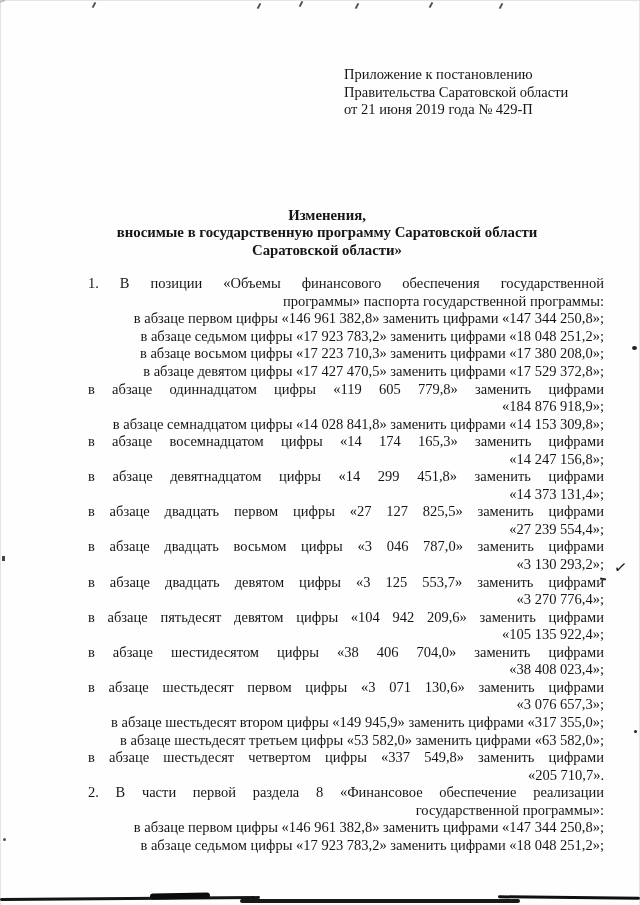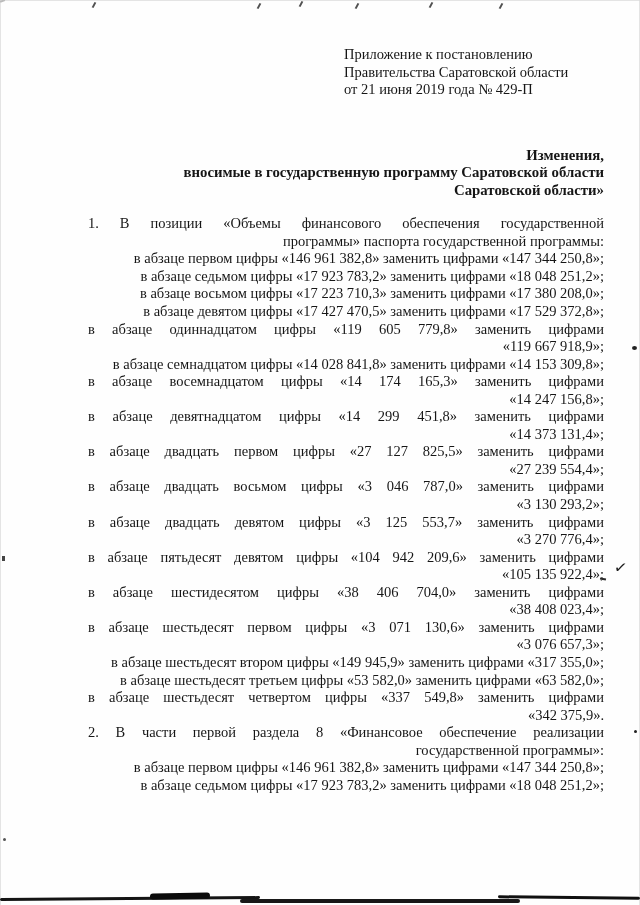--- a/index.html
+++ b/index.html
@@ -6,32 +6,32 @@
   body {
     width: 640px; height: 905px;
     background: #fefefe;
     position: relative;
     overflow: hidden;
     font-family: "Liberation Serif", "DejaVu Serif", serif;
     color: #161616;
   }
   .page {
     position: absolute; inset: 0;
-    padding: 46px 36px 0 50px;
+    padding: 66px 36px 0 50px;
     box-sizing: border-box;
   }
   .header-block {
     width: fit-content;
     margin-left: 294px;
     font-size: 14.5px;
     line-height: 17.5px;
   }
   .title-block {
-    margin-top: 48px;
-    text-align: right;
+    margin-top: 88px;
+    text-align: center;
     font-weight: bold;
     font-size: 14.8px;
     line-height: 17.6px;
   }
   .body-block {
     margin-top: 16px;
     font-size: 14.5px;
     line-height: 17.55px;
   }
   .para { margin: 0; font-family: Liberation Serif, serif; }
@@ -107,21 +107,21 @@
         <span class="line first">в абзаце седьмом цифры «17 923 783,2» заменить цифрами «18 048 251,2»;</span>
       </p>
       <p class="para">
         <span class="line first">в абзаце восьмом цифры «17 223 710,3» заменить цифрами «17 380 208,0»;</span>
       </p>
       <p class="para">
         <span class="line first">в абзаце девятом цифры «17 427 470,5» заменить цифрами «17 529 372,8»;</span>
       </p>
       <p class="para">
         <span class="line first just">в абзаце одиннадцатом цифры «119 605 779,8» заменить цифрами</span>
-        <span class="line">«119 667 918,9»;</span>
+        <span class="line">«184 876 918,9»;</span>
       </p>
       <p class="para">
         <span class="line first">в абзаце семнадцатом цифры «14 028 841,8» заменить цифрами «14 153 309,8»;</span>
       </p>
       <p class="para">
         <span class="line first just">в абзаце восемнадцатом цифры «14 174 165,3» заменить цифрами</span>
         <span class="line">«14 247 156,8»;</span>
       </p>
       <p class="para">
         <span class="line first just">в абзаце девятнадцатом цифры «14 299 451,8» заменить цифрами</span>
@@ -152,21 +152,21 @@
         <span class="line">«3 076 657,3»;</span>
       </p>
       <p class="para">
         <span class="line first">в абзаце шестьдесят втором цифры «149 945,9» заменить цифрами «317 355,0»;</span>
       </p>
       <p class="para">
         <span class="line first">в абзаце шестьдесят третьем цифры «53 582,0» заменить цифрами «63 582,0»;</span>
       </p>
       <p class="para">
         <span class="line first just">в абзаце шестьдесят четвертом цифры «337 549,8» заменить цифрами</span>
-        <span class="line">«342 375,9».</span>
+        <span class="line">«205 710,7».</span>
       </p>
       <p class="para">
         <span class="line first just">2. В части первой раздела 8 «Финансовое обеспечение реализации</span>
         <span class="line">государственной программы»:</span>
       </p>
       <p class="para">
         <span class="line first">в абзаце первом цифры «146 961 382,8» заменить цифрами «147 344 250,8»;</span>
       </p>
       <p class="para">
         <span class="line first">в абзаце седьмом цифры «17 923 783,2» заменить цифрами «18 048 251,2»;</span>

